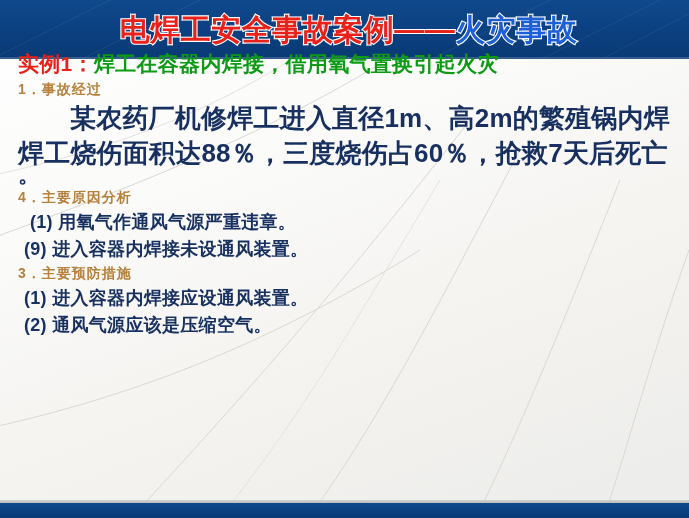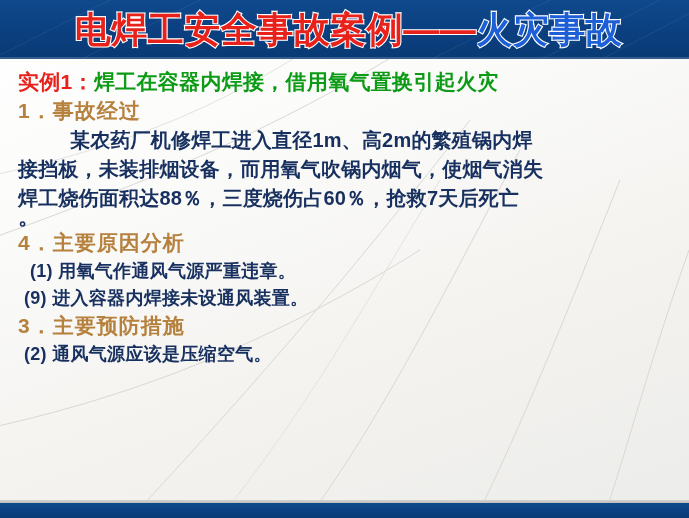--- a/index.html
+++ b/index.html
@@ -55,21 +55,21 @@
   .title {
     position: absolute;
     left: 0; top: 0;
     width: 689px;
     height: 59px;
     display: flex;
     align-items: center;
     justify-content: center;
     padding-left: 8px;
     box-sizing: border-box;
-    font-size: 36px;
+    font-size: 30px;
     font-weight: bold;
     letter-spacing: 0.5px;
     white-space: nowrap;
     line-height: 1;
   }
   .title-red {
     color: #e8211b;
     -webkit-text-stroke: 2.2px #ffffff;
     paint-order: stroke fill;
     text-shadow: 0 0 1px #ffffff;
@@ -93,21 +93,21 @@
     content: "";
     position: absolute;
     left: 0; top: -3px; width: 100%; height: 3px;
     background: linear-gradient(180deg, #d3d3d0 0%, #bdbdba 100%);
   }
 
   
   .content {
     position: absolute;
     left: 0;
-    top: 60px;
+    top: 42px;
     width: 689px;
     height: 444px;
     padding: 6px 10px 0 10px;
     box-sizing: border-box;
   }
   .line {
     white-space: nowrap;
     font-weight: bold;
     line-height: 1.0;
   }
@@ -116,26 +116,26 @@
     font-size: 21px;
     margin: 5px 0 0 8px;
     letter-spacing: 0.3px;
   }
   .c-red   { color: #e8211b; }
   .c-green { color: #0d9b16; }
   .c-gold  { color: #b5813d; }
   .c-navy  { color: #17305f; }
 
   .l-head {
-    font-size: 21px;
+    font-size: 14px;
     margin: 8px 0 0 8px;
     letter-spacing: 1px;
   }
   .l-body {
-    font-size: 20px;
+    font-size: 26px;
     margin: 9px 0 0 8px;
     letter-spacing: 0.2px;
   }
   .l-body.indent { text-indent: 52px; }
 
   .l-item {
     font-size: 18px;
     margin: 9px 0 0 14px;
     letter-spacing: 0.3px;
   }
@@ -185,28 +185,28 @@
 
   <div class="content">
 
     <div class="line l-example">
       <span class="c-red">实例1：</span><span class="c-green">焊工在容器内焊接，借用氧气置换引起火灾</span>
     </div>
 
     <div class="line l-head c-gold">1．事故经过</div>
 
     <div class="line l-body c-navy indent">某农药厂机修焊工进入直径1m、高2m的繁殖锅内焊</div>
-    <div class="line l-body c-navy">接挡板，未装排烟设备，而用氧气吹锅内烟气，使烟气消失</div>
     <div class="line l-body c-navy">焊工烧伤面积达88％，三度烧伤占60％，抢救7天后死亡</div>
     <div class="line l-dot c-navy">。</div>
 
     <div class="line l-head c-gold">4．主要原因分析</div>
     <div class="line l-item c-navy sub">(1) 用氧气作通风气源严重违章。</div>
     <div class="line l-item c-navy">(9) 进入容器内焊接未设通风装置。</div>
 
     <div class="line l-head c-gold">3．主要预防措施</div>
+    <div class="line l-item c-navy">(1) 进入容器内焊接应设通风装置。</div>
     <div class="line l-item c-navy">(2) 通风气源应该是压缩空气。</div>
 
   </div>
 
   <div class="footer-band"></div>
 
 </div>
 
 </body></html>

